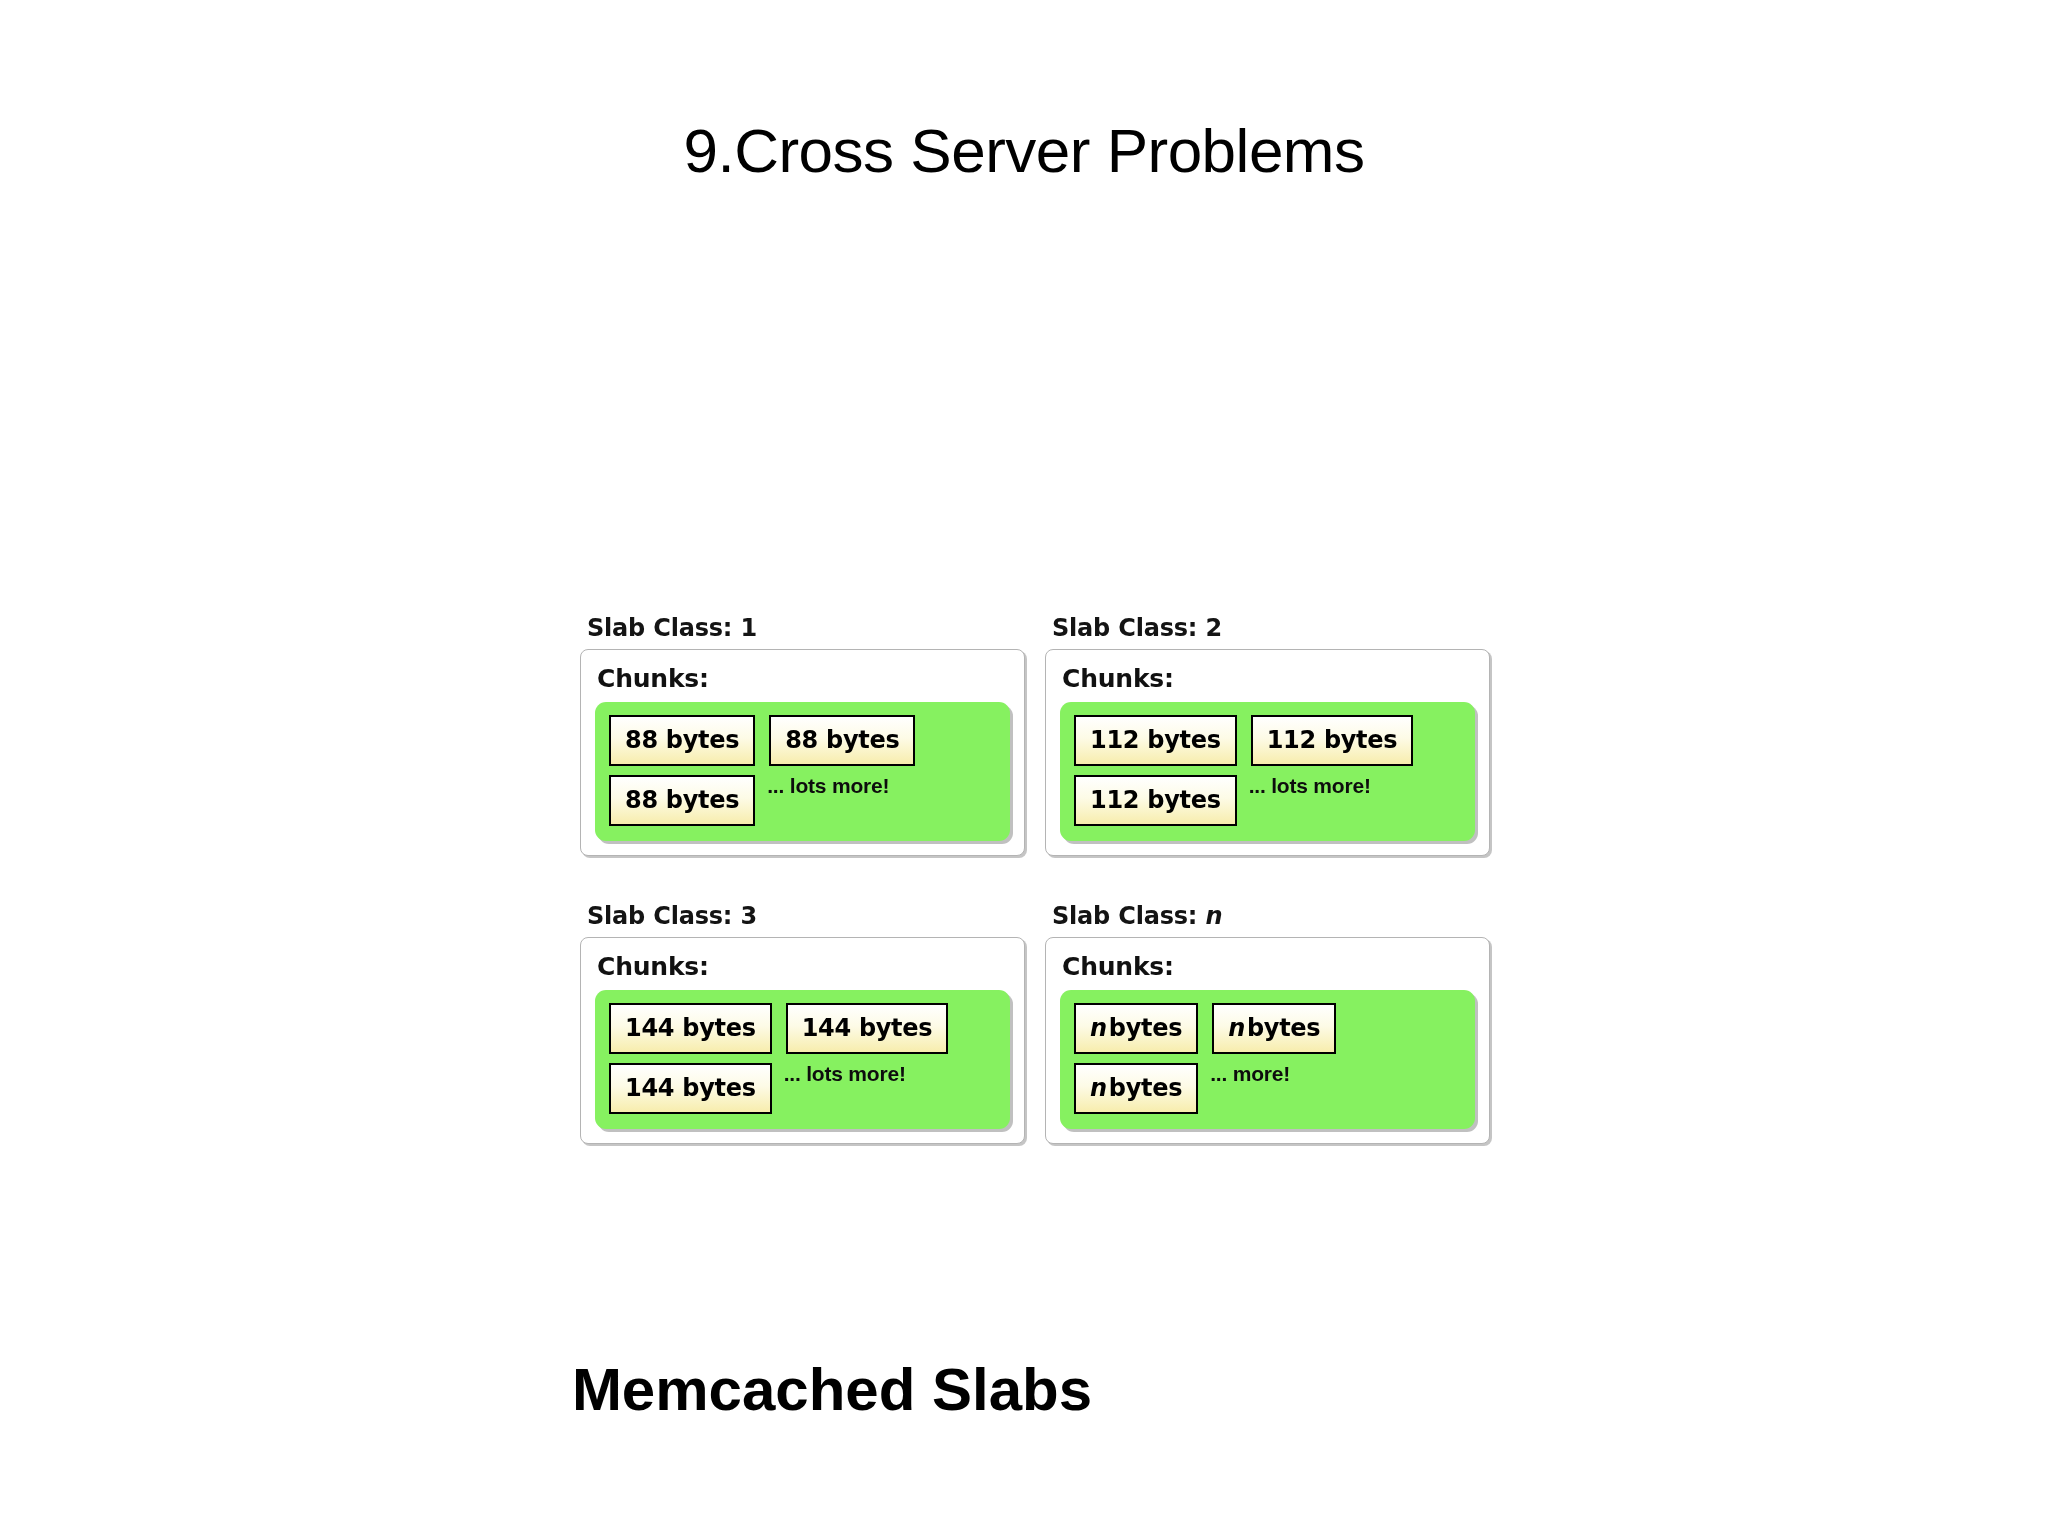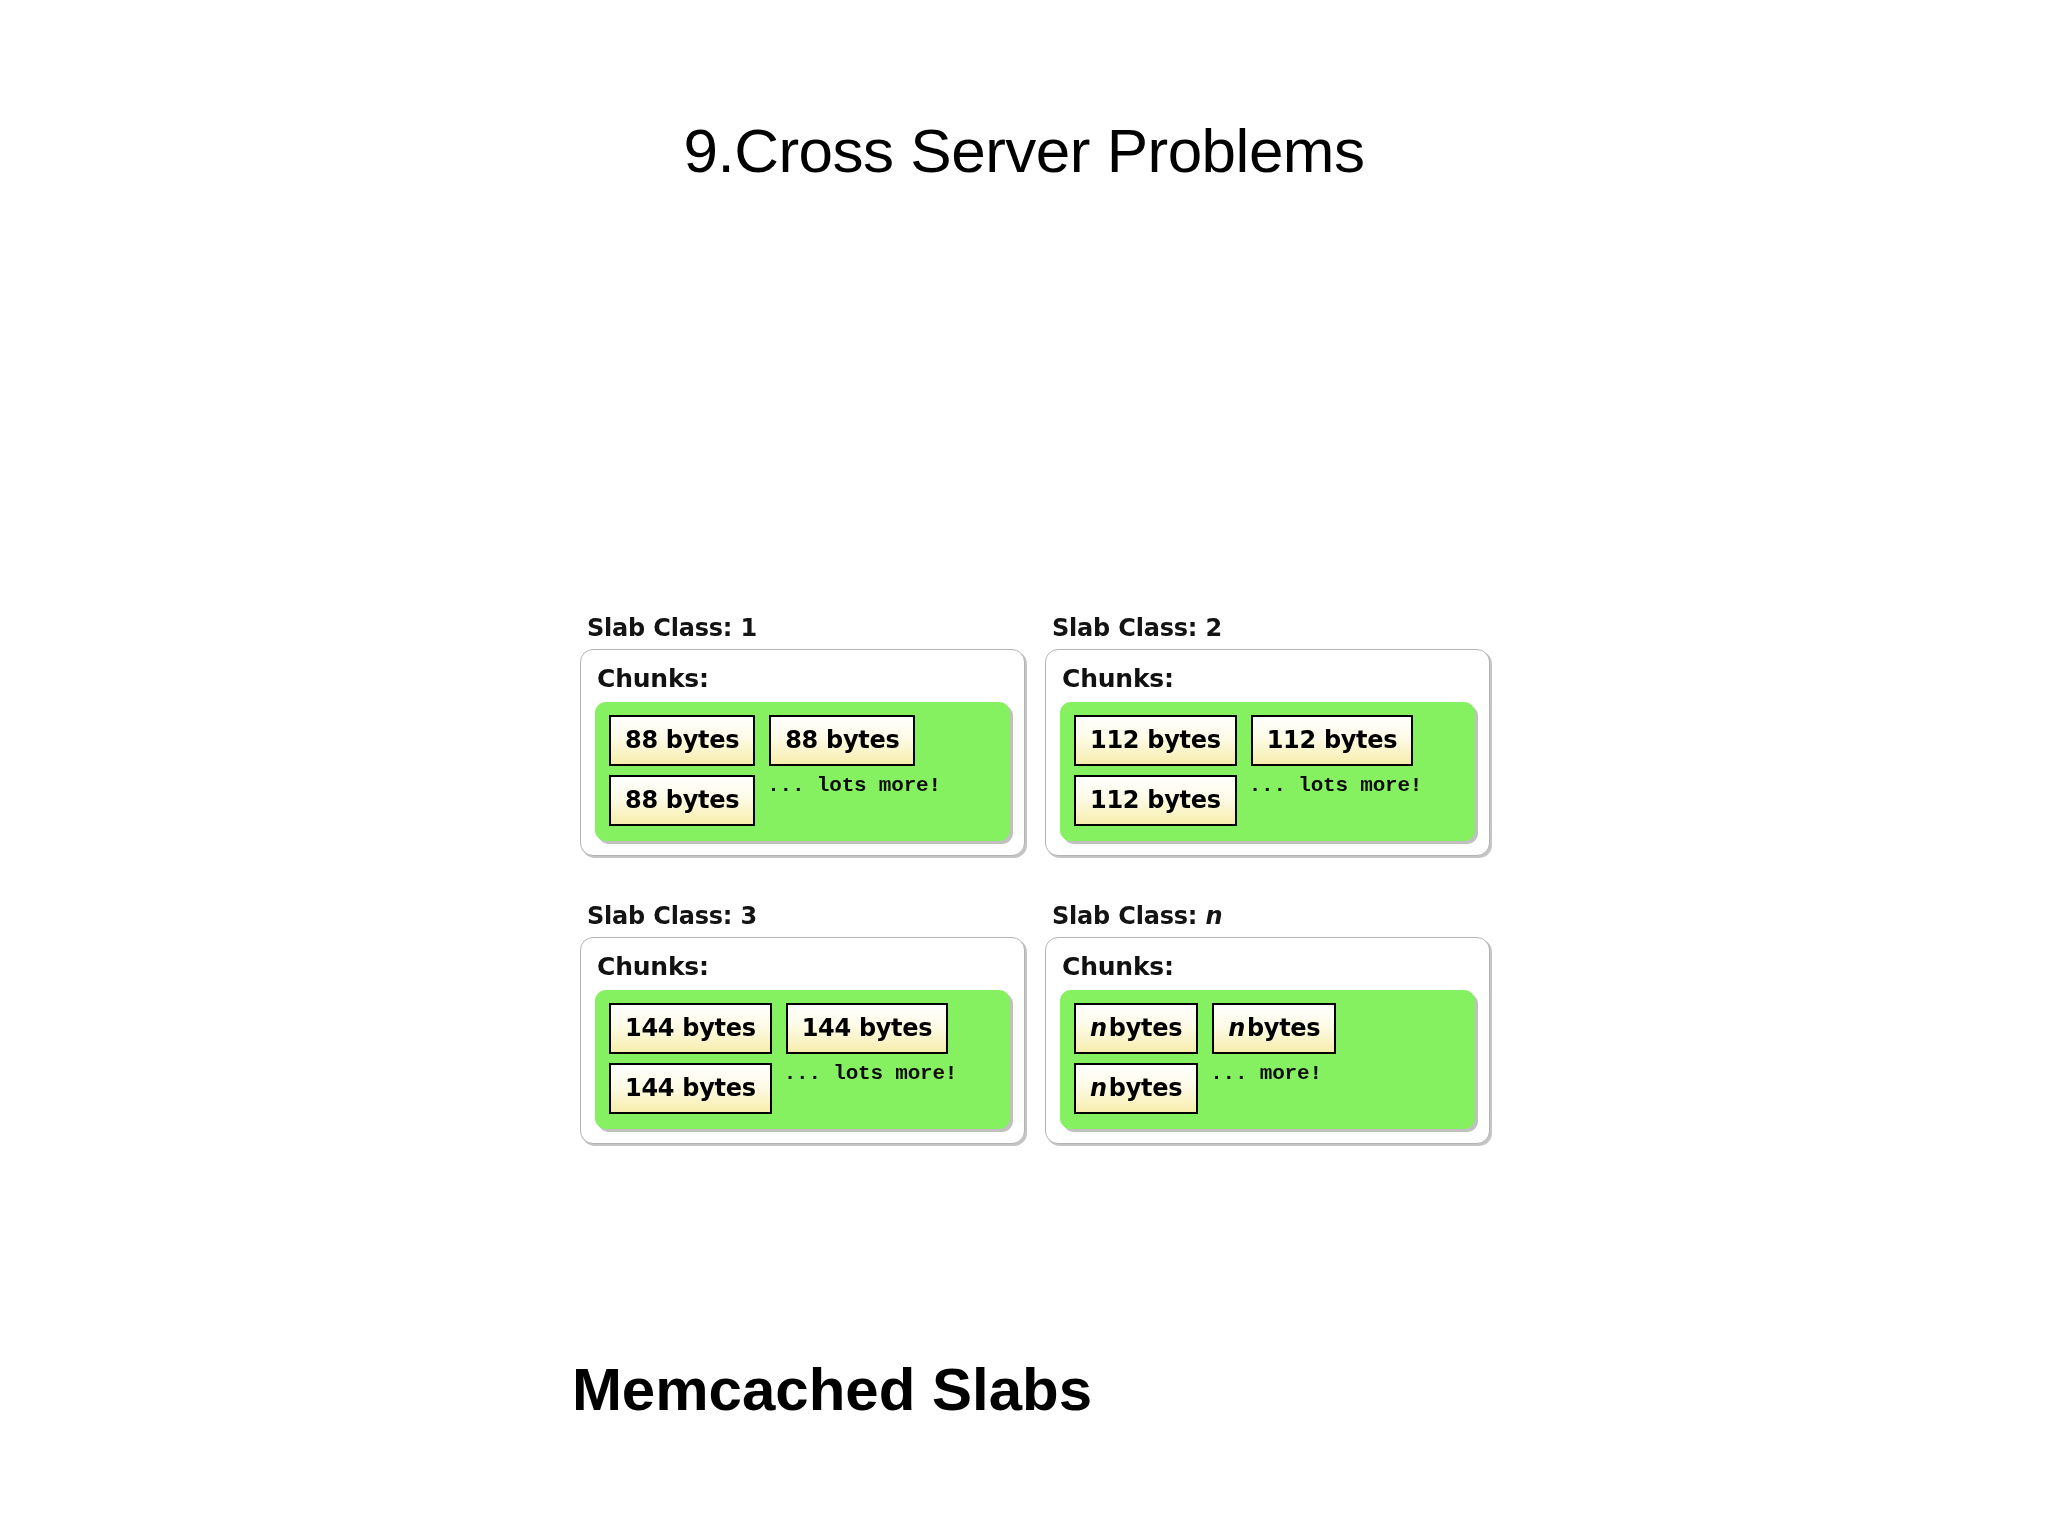--- a/index.html
+++ b/index.html
@@ -61,21 +61,21 @@
     white-space: nowrap;
     letter-spacing: -0.2px;
   }
   .slab-class-label .italic-n {
     font-style: italic;
   }
 
   .slab-card {
     background: #ffffff;
     border: 1px solid #b4b4b4;
-    border-radius: 13px;
+    border-radius: 8px;
     box-shadow: 2px 2px 0 0 rgba(150,150,150,0.55);
     padding: 12px 14px 14px 14px;
     box-sizing: border-box;
   }
 
   .chunks-label {
     font-family: "DejaVu Sans", sans-serif;
     font-size: 25px;
     font-weight: 700;
     color: #111111;
@@ -112,21 +112,21 @@
     text-align: center;
     letter-spacing: -0.3px;
   }
   .chunk-box .italic-n {
     font-style: italic;
     padding-right: 2px;
   }
   .chunk-gap { width: 14px; flex: 0 0 14px; }
 
   .more-label {
-    font-family: Liberation Mono, monospace;
+    font-family: Liberation Sans, sans-serif;
     font-size: 21px;
     font-weight: 700;
     color: #0d0d0d;
     line-height: 1.0;
     margin-left: 12px;
     white-space: nowrap;
     letter-spacing: -0.2px;
   }
 
   

